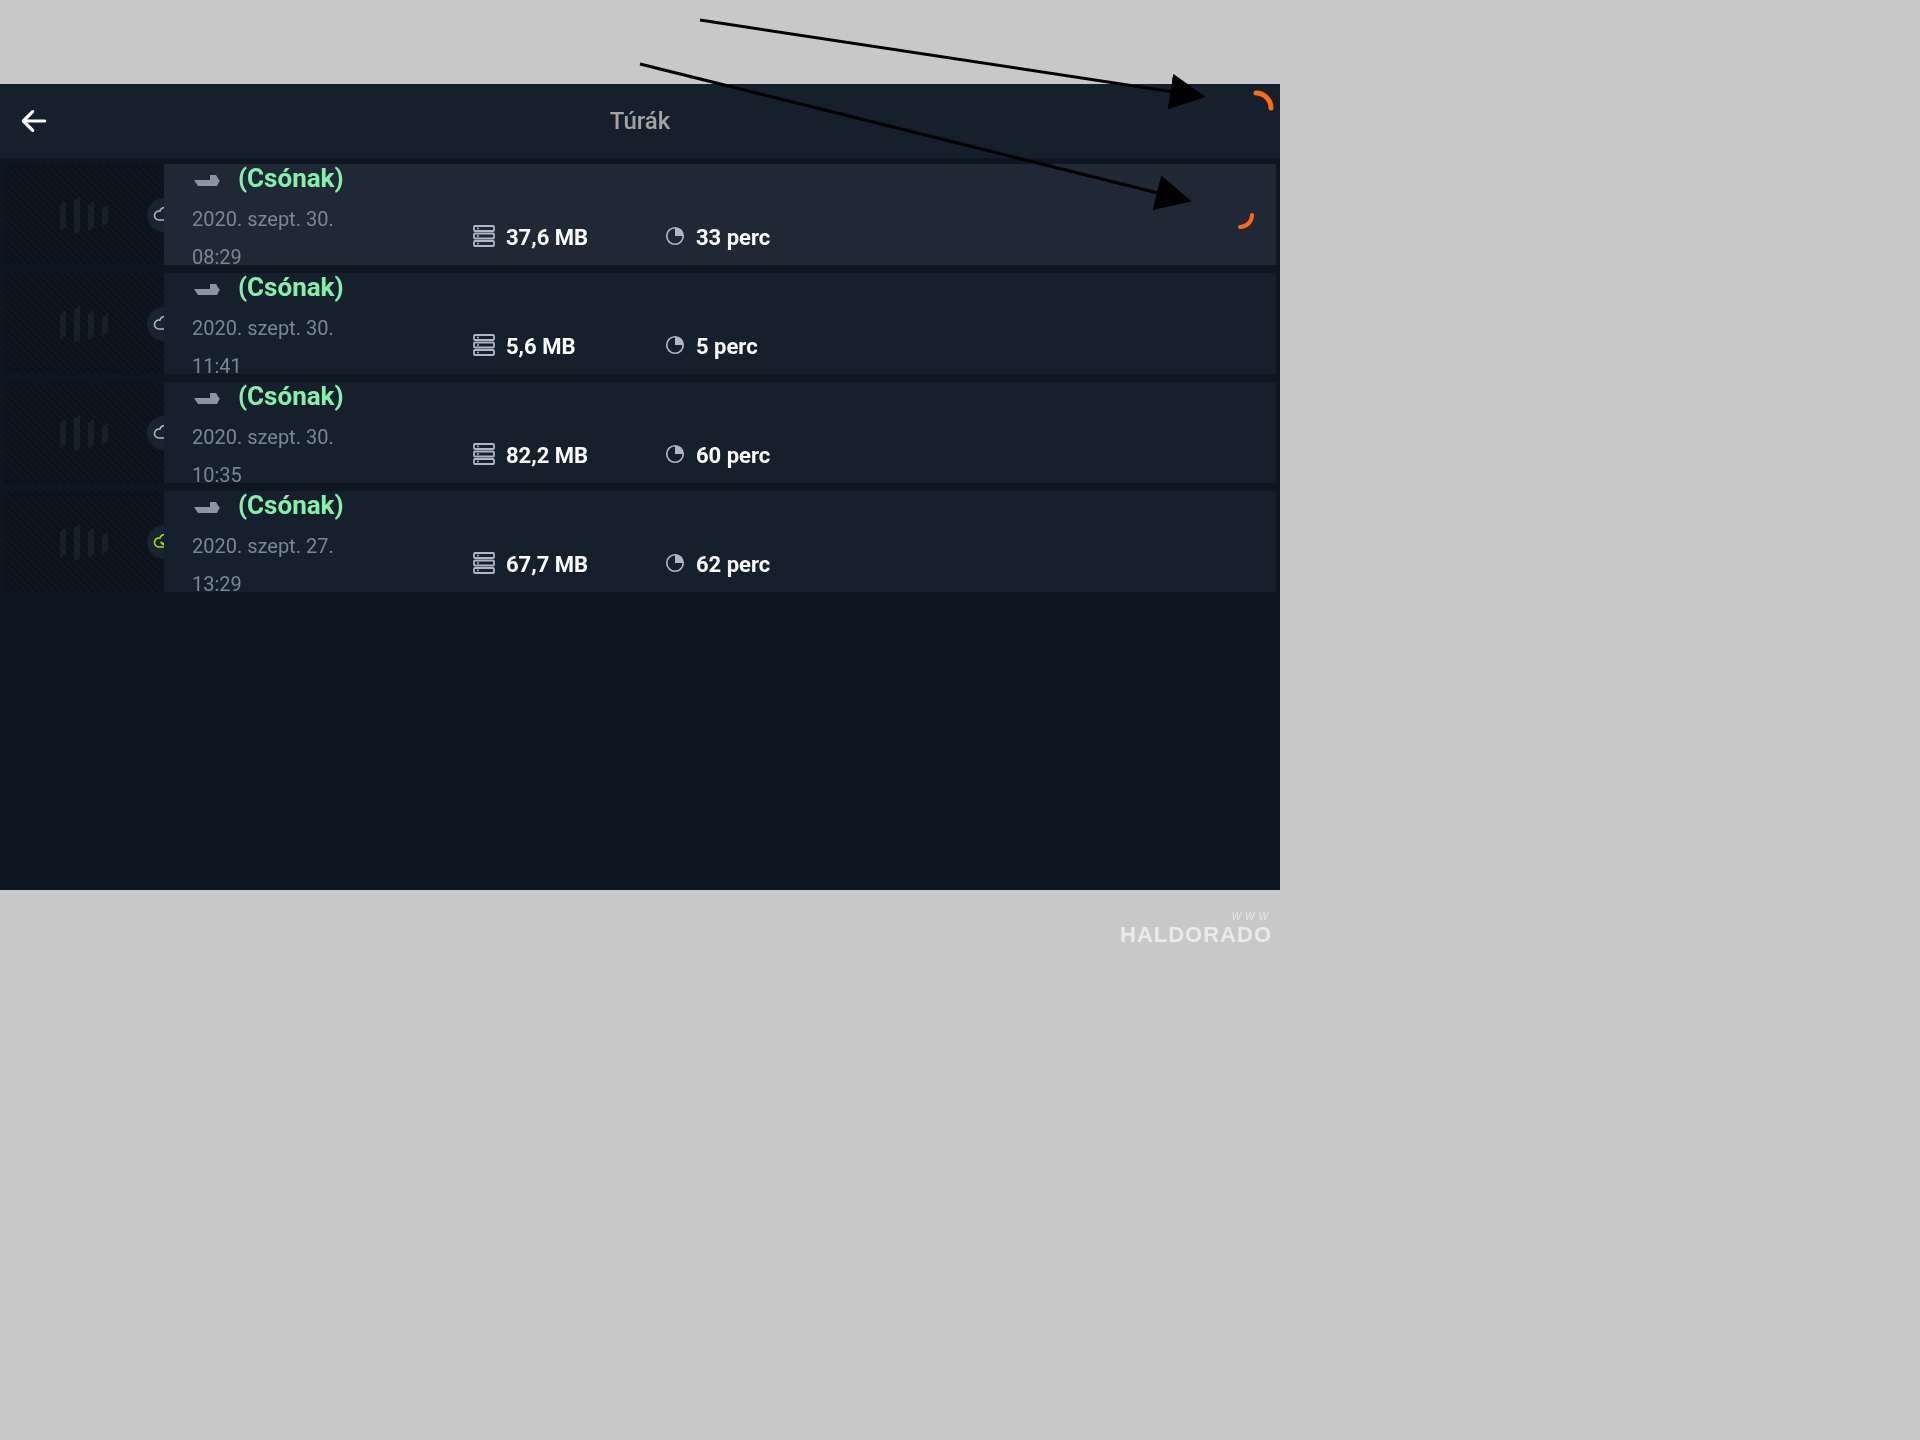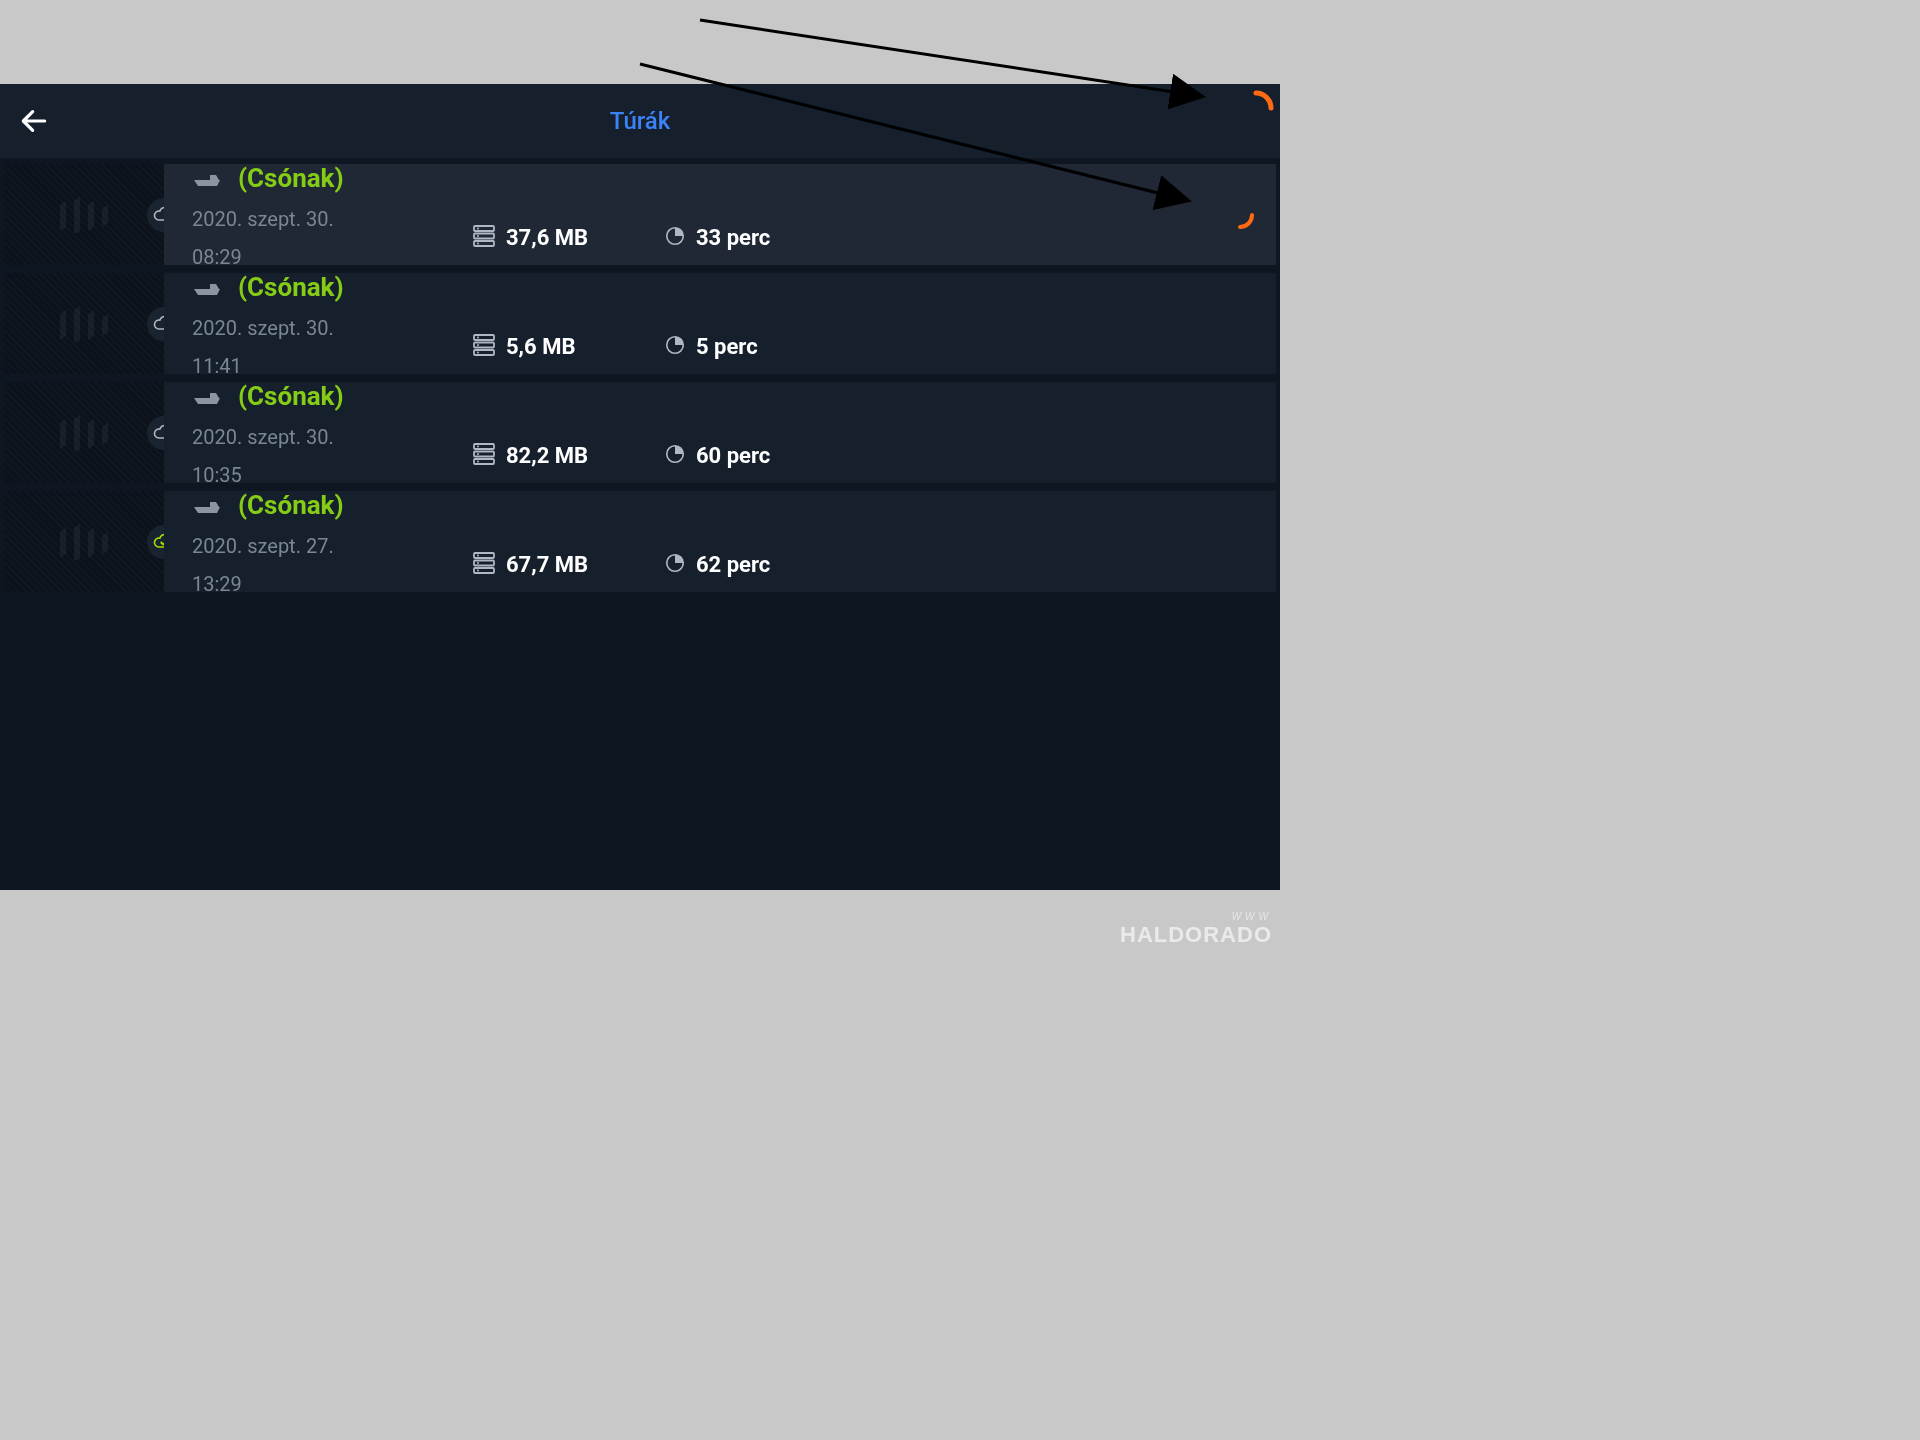--- a/index.html
+++ b/index.html
@@ -36,21 +36,21 @@
     width: 40px;
     height: 40px;
     display: flex;
     align-items: center;
     justify-content: center;
     cursor: pointer;
   }
   .header-title {
     flex: 1;
     text-align: center;
-    color: #3b82f6;
+    color: #a3a3a3;
     font-size: 24px;
     font-weight: 500;
   }
   .header-spinner {
     position: absolute;
     right: 6px;
     top: 6px;
     width: 36px;
     height: 36px;
   }
@@ -102,21 +102,21 @@
     background: #16202c;
     display: flex;
     flex-direction: column;
     justify-content: center;
     gap: 14px;
     position: relative;
   }
   .row.sel .content { background: #1f2834; }
   .title-line { display: flex; align-items: center; gap: 12px; }
   .boat-icon { display: inline-flex; }
-  .trip-name { color: #84cc16; font-size: 26px; font-weight: 700; }
+  .trip-name { color: #86efac; font-size: 26px; font-weight: 700; }
   .meta-line { display: flex; align-items: center; gap: 30px; }
   .meta-date { color: #7b8693; font-size: 20px; display: flex; gap: 14px; min-width: 250px; flex-direction: column; }
   .meta-item { display: flex; align-items: center; gap: 10px; }
   .meta-size { color: #fff; font-size: 22px; font-weight: 700; min-width: 128px; }
   .meta-duration { color: #fff; font-size: 22px; font-weight: 700; }
   .row-spinner {
     position: absolute;
     right: 20px;
     top: 50%;
     transform: translateY(-50%);

